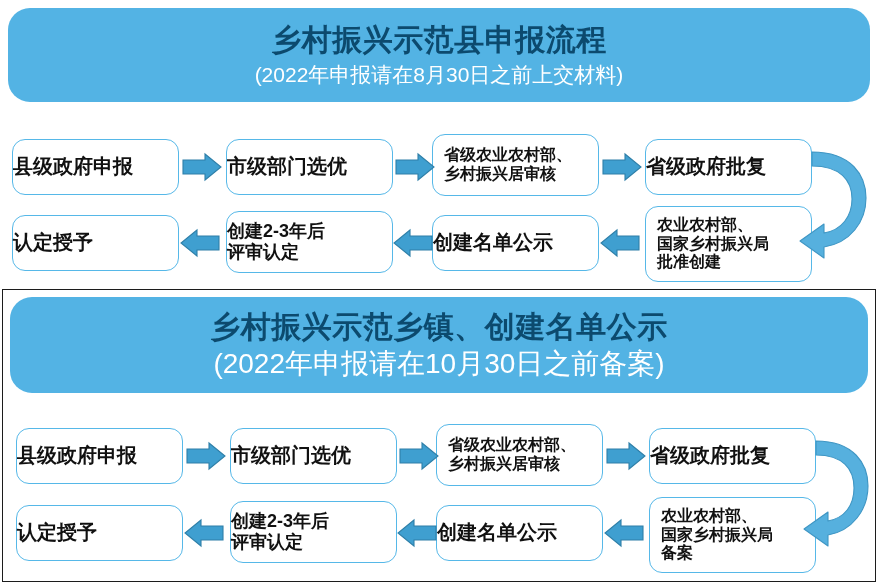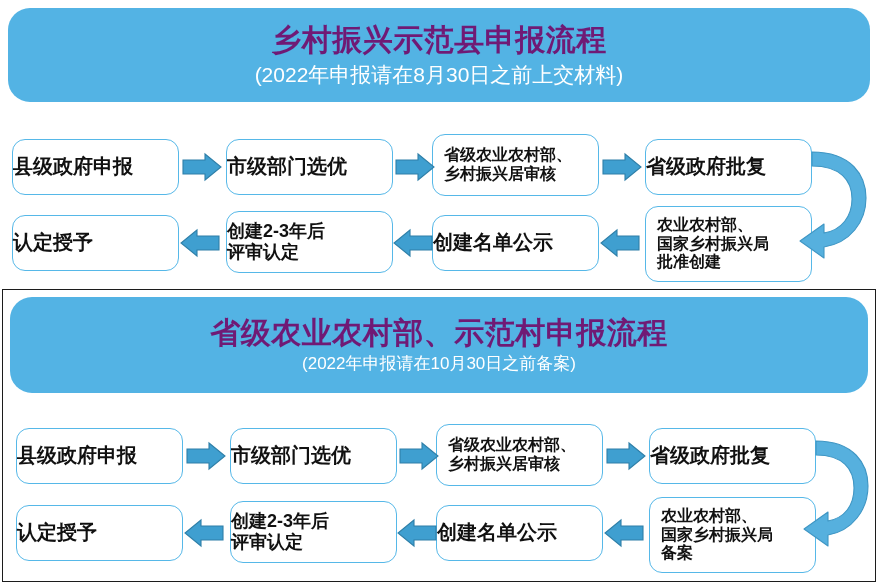--- a/index.html
+++ b/index.html
@@ -13,21 +13,21 @@
   
   .banner{
     position:absolute;
     background:#53b3e4;
     border-radius:22px;
     display:flex;flex-direction:column;
     align-items:center;justify-content:center;
     box-sizing:border-box;
   }
   .banner-title{
-    color:#701a75;font-weight:bold;letter-spacing:.5px;
+    color:#0c4a6e;font-weight:bold;letter-spacing:.5px;
     text-align:center;line-height:1.1;
     white-space:nowrap;
   }
   .banner-sub{
     color:#ffffff;font-weight:normal;
     line-height:1.1;white-space:nowrap;
   }
 
   
   .pbox{
@@ -96,22 +96,22 @@
   <div class="pbox left" style="left:645px;top:206px;width:167px;height:76px;font-size:16px;">
     <span class="txt">农业农村部、
 国家乡村振兴局
 批准创建</span>
   </div>
 
   <div class="frame-top" style="left:2px;top:289px;width:874px;"></div>
   <div class="frame" style="left:2px;top:289px;width:874px;height:293px;"></div>
 
   <div class="banner" style="left:10px;top:297px;width:858px;height:96px;">
-    <div class="banner-title" style="font-size:30px;">省级农业农村部、示范村申报流程</div>
-    <div class="banner-sub" style="font-size:17px;margin-top:6px;">(2022年申报请在10月30日之前备案)</div>
+    <div class="banner-title" style="font-size:30px;">乡村振兴示范乡镇、创建名单公示</div>
+    <div class="banner-sub" style="font-size:28px;margin-top:6px;">(2022年申报请在10月30日之前备案)</div>
   </div>
 
   <div class="pbox center" style="left:16px;top:428px;width:167px;height:56px;font-size:20px;">
     <span class="txt">县级政府申报</span>
   </div>
   <div class="pbox center" style="left:230px;top:428px;width:167px;height:56px;font-size:20px;">
     <span class="txt">市级部门选优</span>
   </div>
   <div class="pbox left" style="left:436px;top:424px;width:167px;height:62px;font-size:16px;">
     <span class="txt">省级农业农村部、

